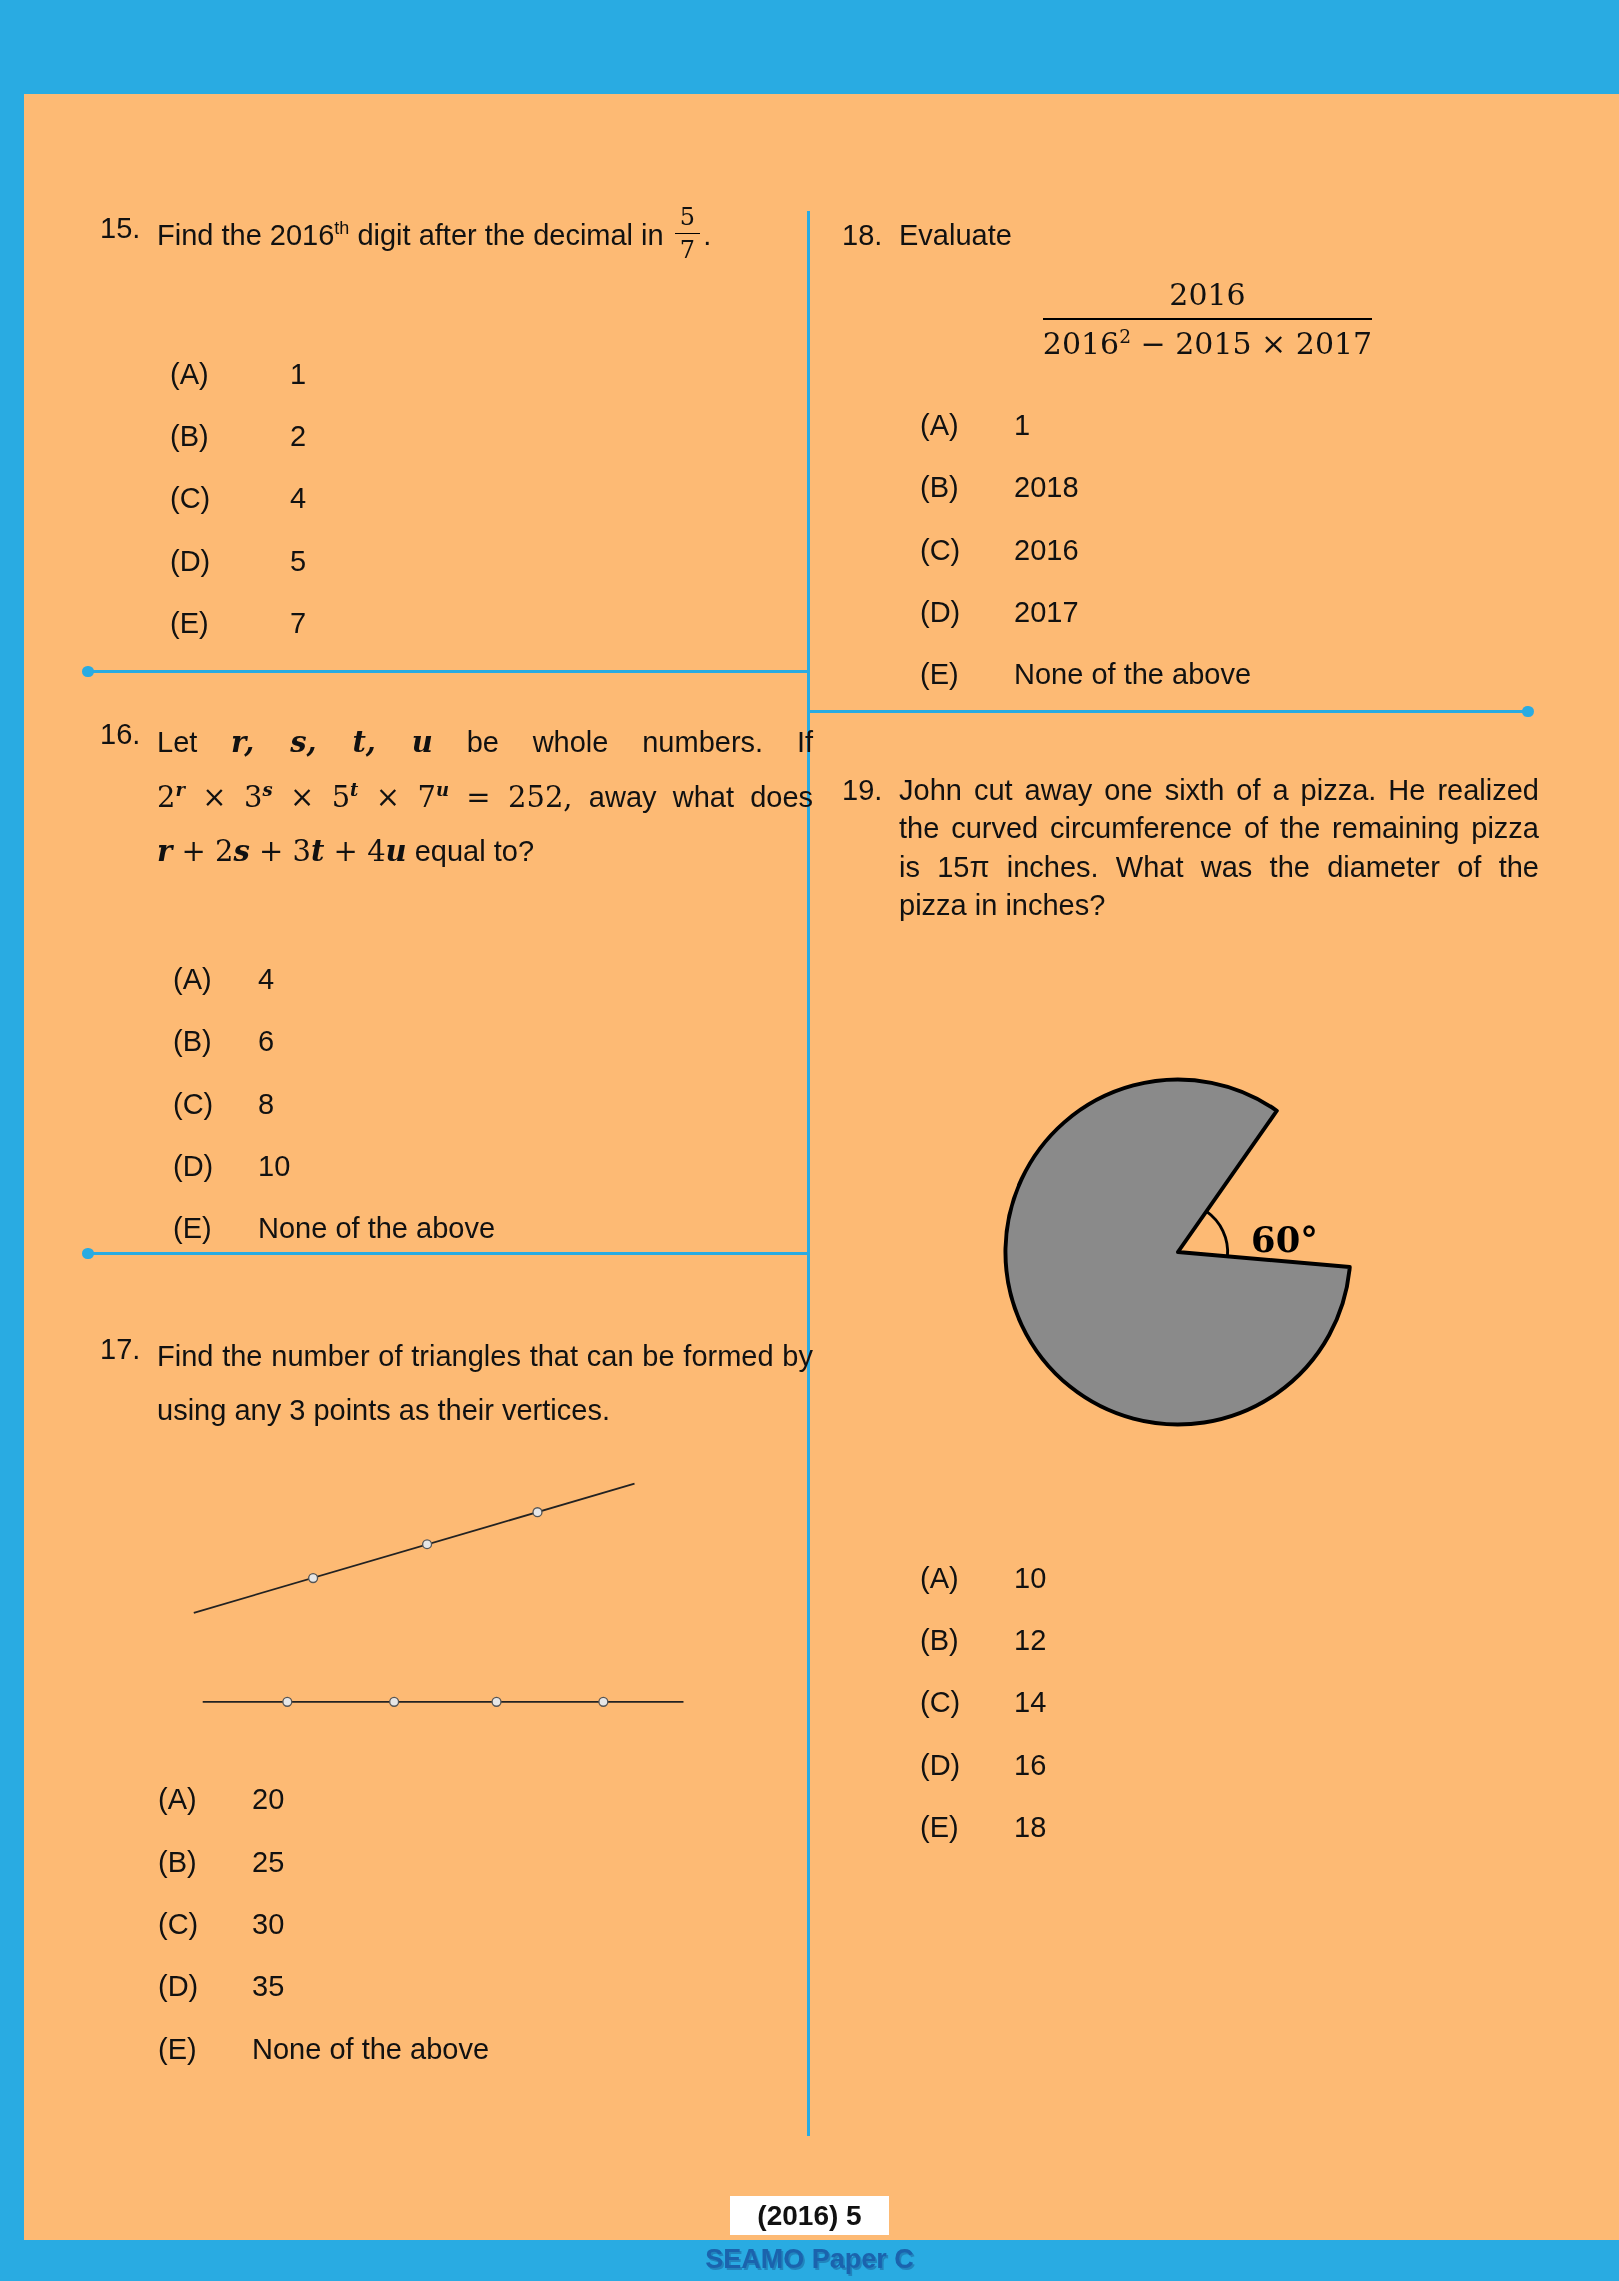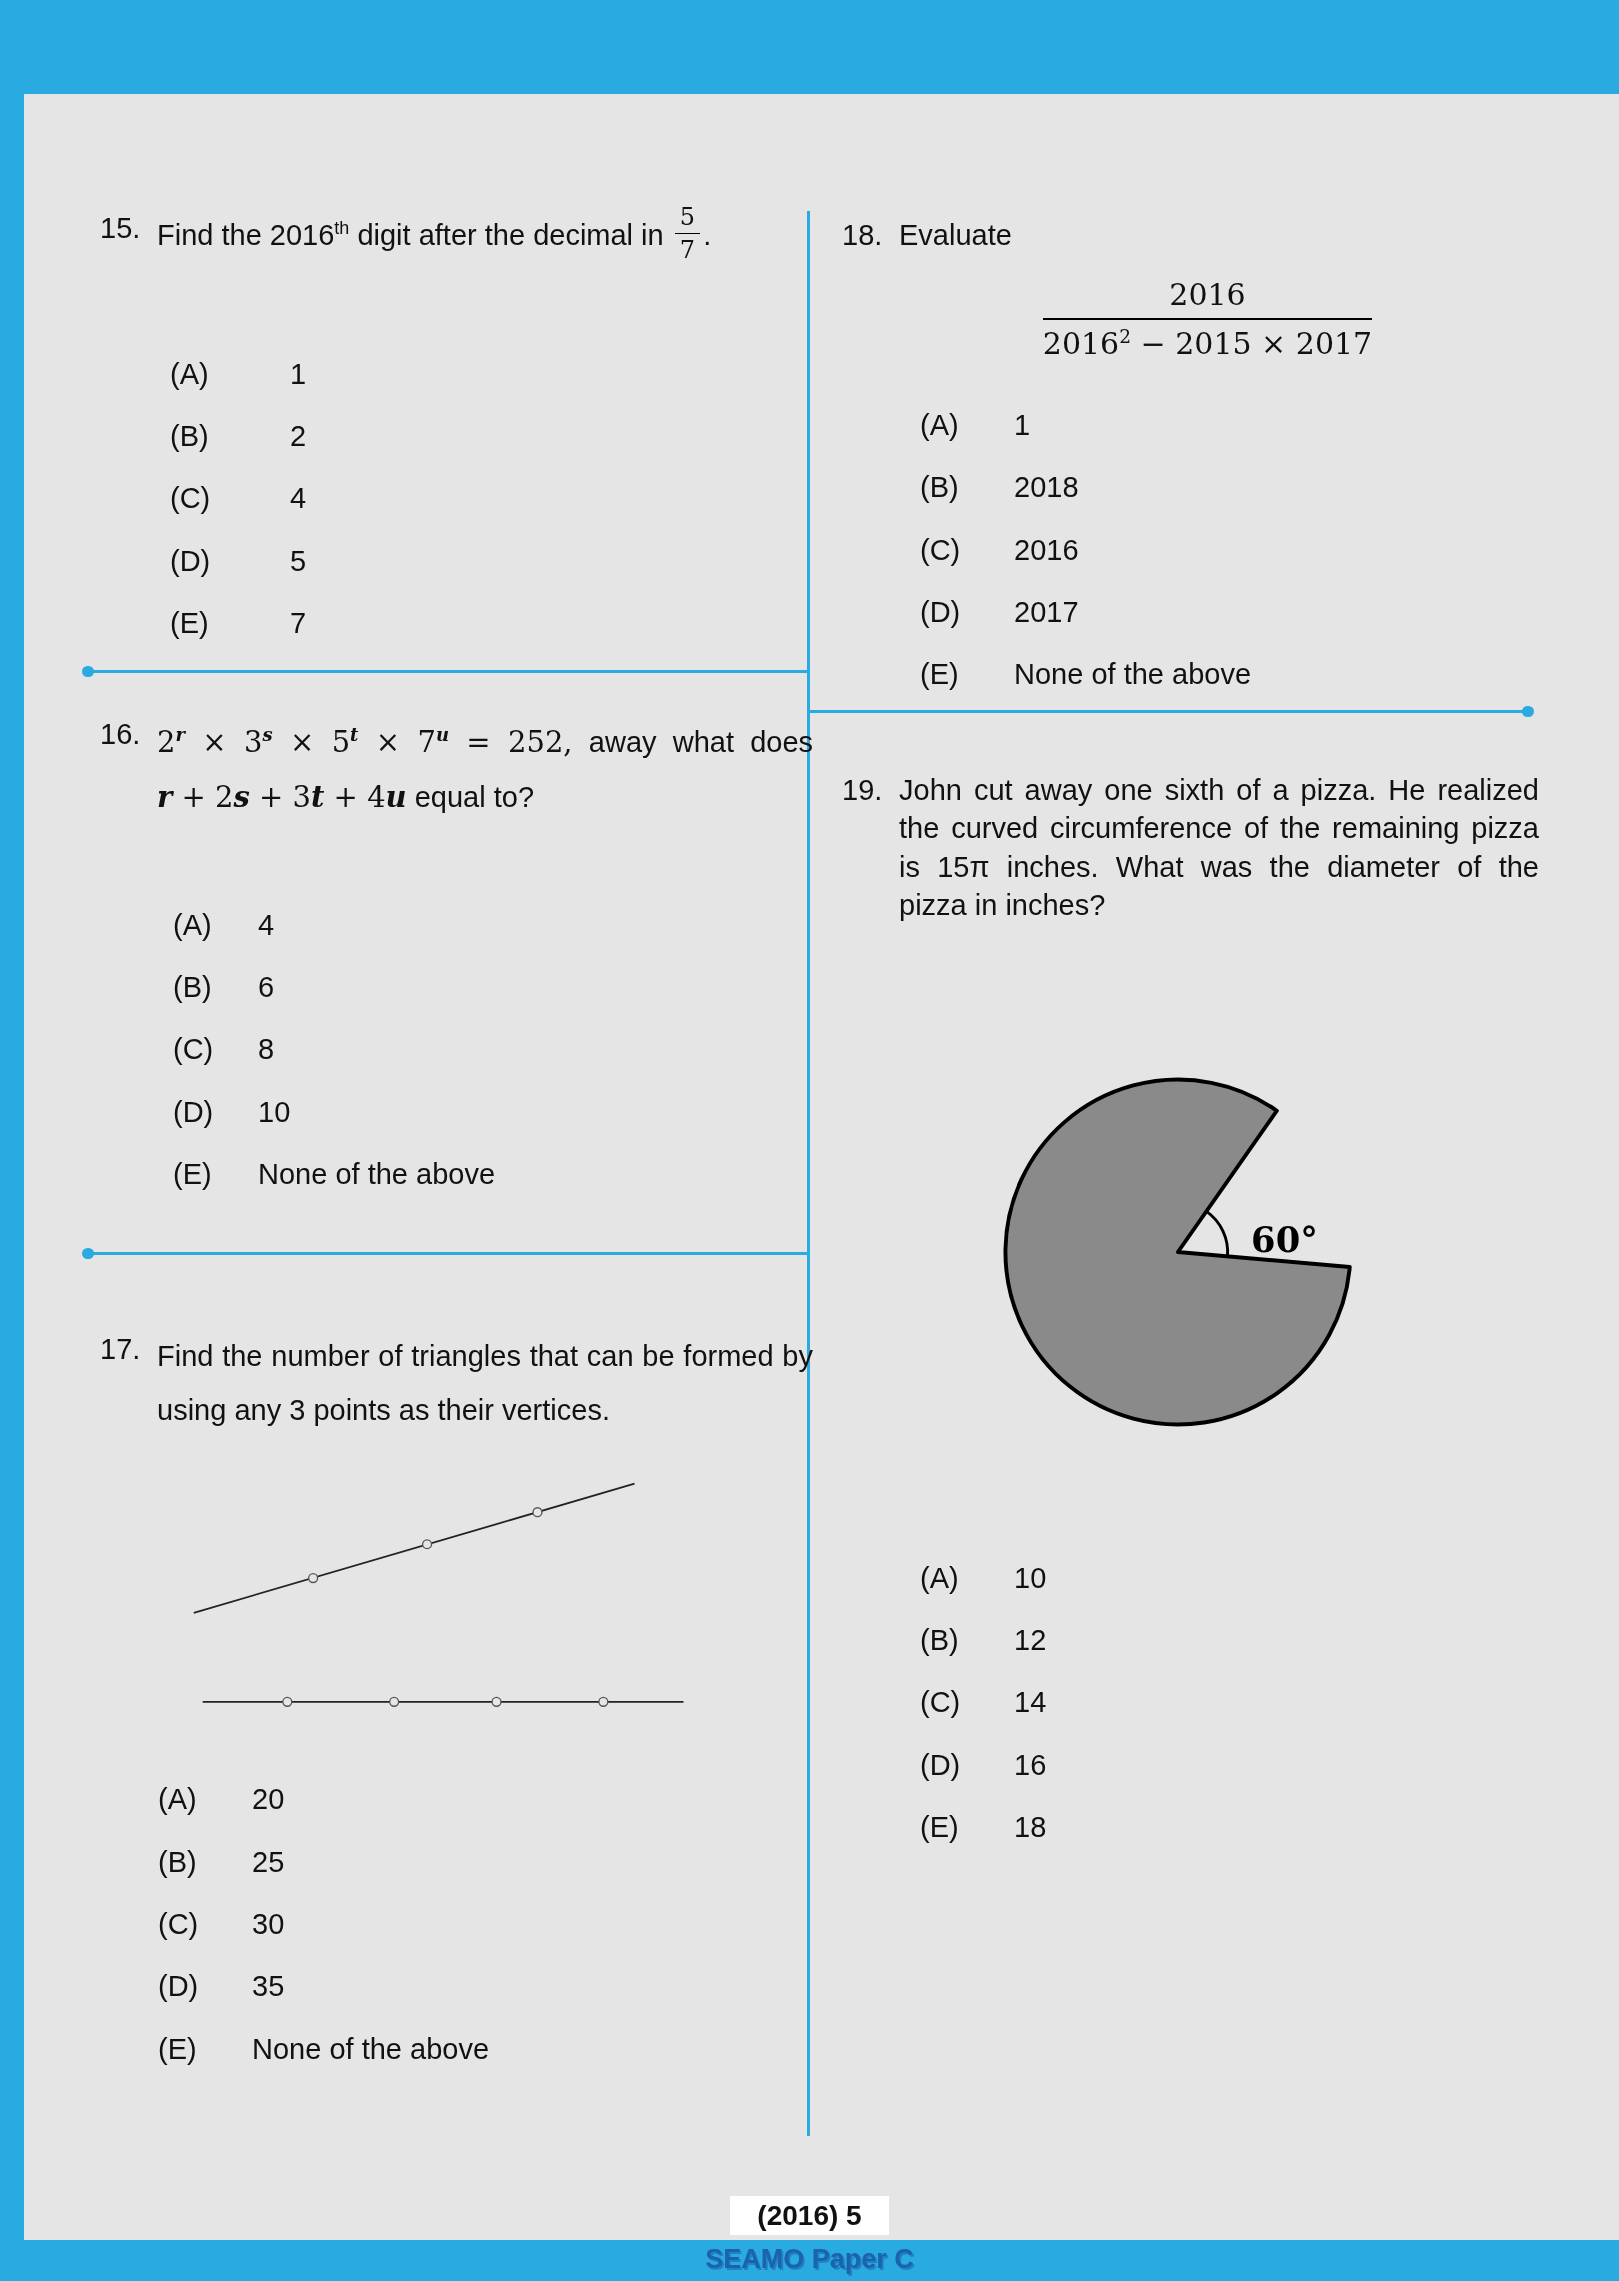--- a/index.html
+++ b/index.html
@@ -1,18 +1,18 @@
 <!DOCTYPE html>
 <html style="--accent: #29ABE2; --brand-blue: #1B63AD; --pizza-gray: #8A8A8A;font-size:14.3px"><head>
 <meta charset="utf-8">
 <style>
   html,body { margin:0; padding:0; background:#ffffff; }
   .page {
     position:relative; width:1619px; height:2281px;
-    background:#e5e5e5; overflow:hidden;
+    background:#fdba74; overflow:hidden;
     font-family:"Liberation Sans", sans-serif; color:#111;
   }
   
   .band-top   { position:absolute; left:0; top:0; width:100%; height:94px; background:var(--accent,#29ABE2); }
   .strip-left { position:absolute; left:0; top:0; width:24px; height:100%; background:var(--accent,#29ABE2); }
   .band-bottom{ position:absolute; left:0; top:2240px; width:100%; height:41px; background:var(--accent,#29ABE2); }
   .vdiv { position:absolute; left:807px; top:211px; width:2.7px; height:1925px; background:var(--accent,#29ABE2); }
   .hdiv { position:absolute; height:2.7px; background:var(--accent,#29ABE2); }
   .hdiv.dot-left::before, .hdiv.dot-right::after {
     content:""; position:absolute; top:-4.5px; width:11.6px; height:11.6px;
@@ -126,20 +126,25 @@
           <span class="val">7</span>
         </div>
       </div>
   </section>
 
   <section class="q" id="q16">
     <div class="qhead">
       <span class="qnum">16.</span>
       <div class="qbody">
         <div class="mline justify-last">
+          <span>Let</span>
+          <span class="mvar">r, s, t, u</span>
+          <span>be whole numbers. If</span>
+        </div>
+        <div class="mline justify-last">
           <span class="serif"><span>2</span><sup class="msup">r</sup> <span>×</span> <span>3</span><sup class="msup">s</sup> <span>×</span> <span>5</span><sup class="msup">t</sup> <span>×</span> <span>7</span><sup class="msup">u</sup> <span>= 252,</span></span>
           <span>away what does</span>
         </div>
         <div class="mline">
           <span class="serif"><span class="mvar">r</span> <span>+ 2</span><span class="mvar">s</span> <span>+ 3</span><span class="mvar">t</span> <span>+ 4</span><span class="mvar">u</span></span>
           <span>equal to?</span>
         </div>
       </div>
     </div>
     <div class="opts">

